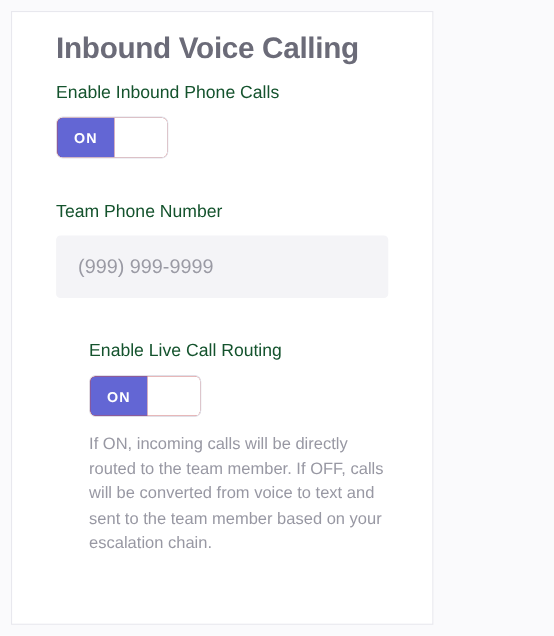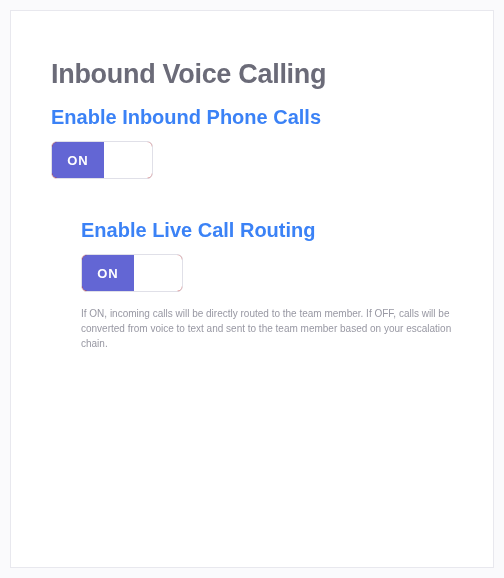--- a/index.html
+++ b/index.html
@@ -2,37 +2,37 @@
 <html><head>
   <meta charset="utf-8">
   <style>
     * { box-sizing: border-box; margin: 0; padding: 0; }
     body {
       font-family: 'Segoe UI', -apple-system, BlinkMacSystemFont, sans-serif;
       background: #fafafc;
       padding: 10px;
     }
     .card {
-      width: 484px;
+      width: 384px;
       height: 558px;
       background: #ffffff;
       border: 1px solid #e8e8ee;
-      padding: 48px 40px;
+      padding: 18px 40px;
     }
     .title {
       font-size: 27px;
       font-weight: 600;
       color: #6b6b78;
       margin-bottom: 16px;
       letter-spacing: -0.3px;
     }
     .label {
-      font-size: 20px;
-      font-weight: 700;
-      color: #3b82f6;
+      font-size: 16px;
+      font-weight: 400;
+      color: #14532d;
       margin-bottom: 12px;
     }
     .toggle {
       position: relative;
       width: 102px;
       height: 38px;
       border-radius: 6px;
       border: 1px solid #e0e0e8;
       background: #b91c1c;
       display: flex;
@@ -76,41 +76,45 @@
       background: transparent;
       font-size: 18px;
       color: #7a7a86;
       outline: none;
       font-family: inherit;
     }
     .input::placeholder {
       color: #9a9aa4;
     }
     .help-text {
-      font-size: 10px;
+      font-size: 15px;
       color: #9898a3;
       line-height: 1.5;
       margin-top: 14px;
     }
   </style>
 </head>
 <body>
 
 <div class="card">
   <h1 class="title">Inbound Voice Calling</h1>
 
   <div class="section">
     <div class="label">Enable Inbound Phone Calls</div>
     <div class="toggle">
       <div class="toggle-on-block">ON</div>
       <div class="toggle-handle"></div>
     </div>
   </div>
 
   <div class="section">
+    <div class="label">Team Phone Number</div>
+    <div class="input-wrap">
+      <input class="input" type="text" placeholder="(999) 999-9999" style="">
+    </div>
   </div>
 
   <div class="section">
     <div class="label">Enable Live Call Routing</div>
     <div class="toggle">
       <div class="toggle-on-block">ON</div>
       <div class="toggle-handle"></div>
     </div>
     <p class="help-text">If ON, incoming calls will be directly routed to the team member. If OFF, calls will be converted from voice to text and sent to the team member based on your escalation chain.</p>
   </div>

